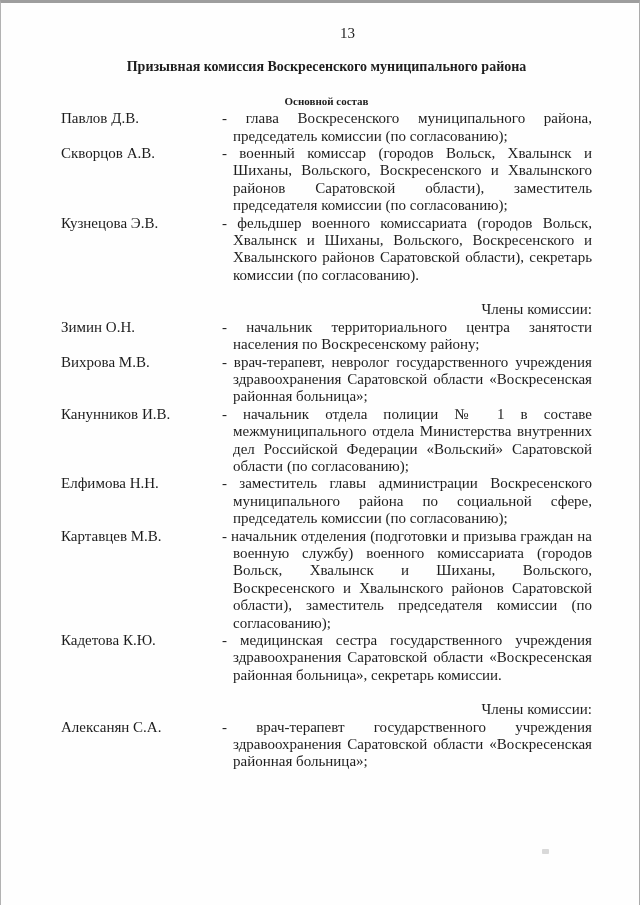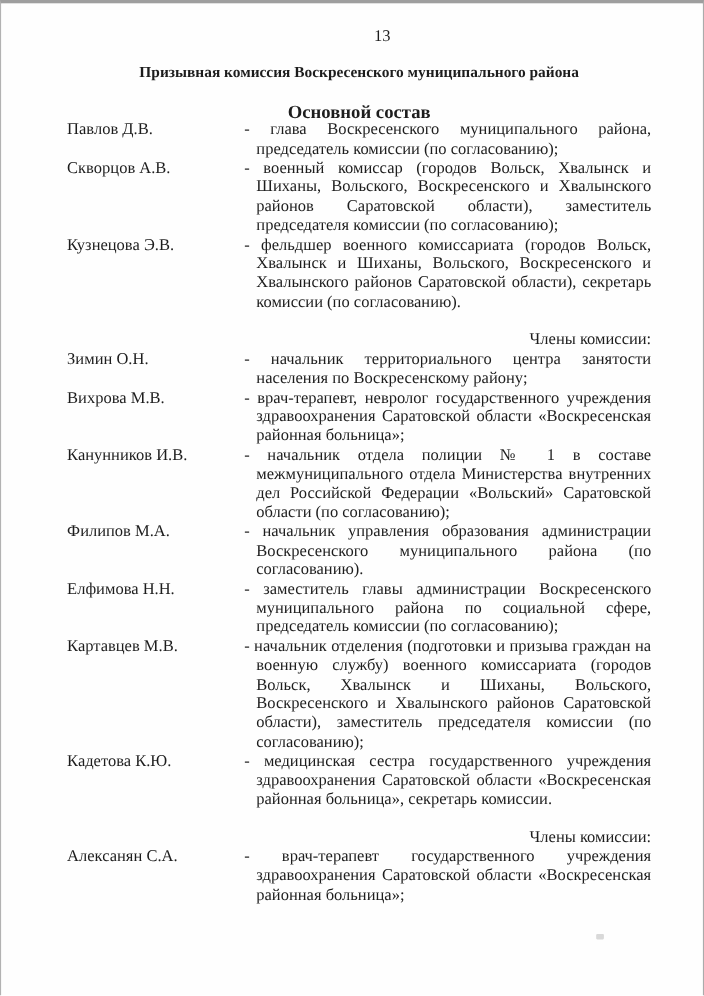--- a/index.html
+++ b/index.html
@@ -30,21 +30,21 @@
   }
   .doc-title {
     margin-top: 16px;
     font-weight: bold;
     font-size: 14px;
     text-align: center;
   }
   .section-heading {
     margin-top: 17px;
     font-weight: bold;
-    font-size: 17px;
+    font-size: 11px;
     text-align: center;
   }
   .entry {
     display: flex;
     align-items: flex-start;
   }
   .entry .name {
     flex: 0 0 172px;
     white-space: nowrap;
   }
@@ -99,24 +99,20 @@
           <div class="desc">- начальник территориального центра занятости населения по Воскресенскому району;</div>
         </div>
         <div class="entry">
           <div class="name">Вихрова М.В.</div>
           <div class="desc">- врач-терапевт, невролог государственного учреждения здравоохранения Саратовской области «Воскресенская районная больница»;</div>
         </div>
         <div class="entry">
           <div class="name">Канунников И.В.</div>
           <div class="desc">- начальник отдела полиции № 1 в составе межмуниципального отдела Министерства внутренних дел Российской Федерации «Вольский» Саратовской области (по согласованию);</div>
         </div>
-        <div class="entry">
-          <div class="name">Филипов М.А.</div>
-          <div class="desc">- начальник управления образования администрации Воскресенского муниципального района (по согласованию).</div>
-        </div>
       </div>
       <div class="section">
         <div class="entry">
           <div class="name">Елфимова Н.Н.</div>
           <div class="desc">- заместитель главы администрации Воскресенского муниципального района по социальной сфере, председатель комиссии (по согласованию);</div>
         </div>
         <div class="entry">
           <div class="name">Картавцев М.В.</div>
           <div class="desc">- начальник отделения (подготовки и призыва граждан на военную службу) военного комиссариата (городов Вольск, Хвалынск и Шиханы, Вольского, Воскресенского и Хвалынского районов Саратовской области), заместитель председателя комиссии (по согласованию);</div>
         </div>

